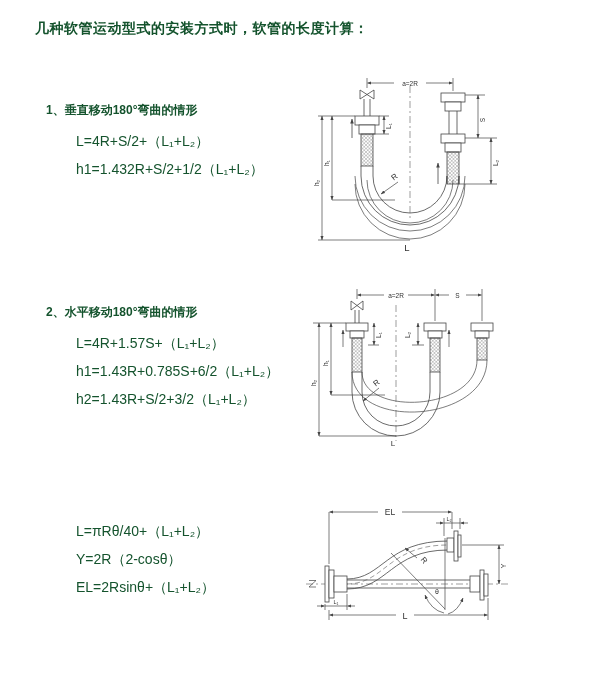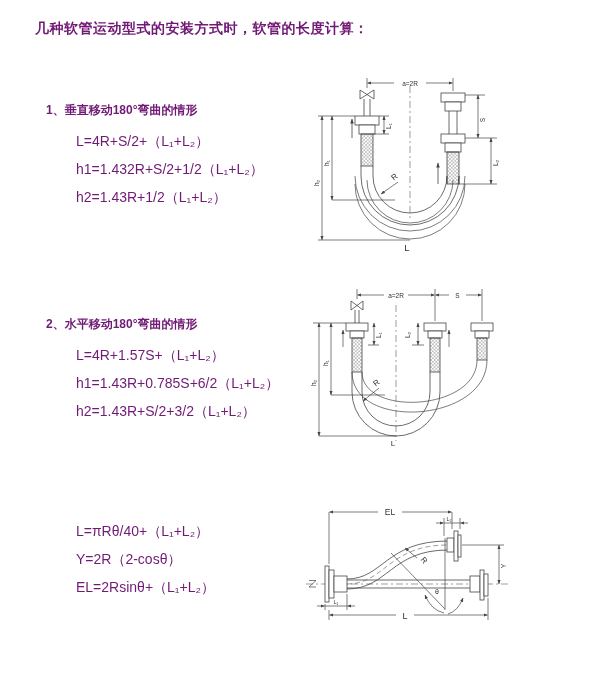--- a/index.html
+++ b/index.html
@@ -1,26 +1,26 @@
 <!DOCTYPE html>
 <html><head>
 <meta charset="utf-8">
 <style>
   html,body { margin:0; padding:0; background:#e8e8e8; }
   .page {
     position:relative; width:600px; height:675px; background:#ffffff;
-    font-family:"Liberation Sans", sans-serif; color:#701a75; overflow:hidden;
+    font-family:"Liberation Sans", sans-serif; color:#14532d; overflow:hidden;
   }
   .doc-title {
     position:absolute; left:35px; top:20px; font-size:14px; font-weight:bold;
     letter-spacing:0.5px; white-space:nowrap;
   }
   .section { position:absolute; width:280px; }
   .sec-1 { left:46px; top:102px; }
-  .sec-2 { left:46px; top:316px; }
+  .sec-2 { left:46px; top:304px; }
   .sec-3 { left:46px; top:517px; }
   .sec-heading { font-size:12px; font-weight:bold; margin-bottom:8px; white-space:nowrap; }
   .formula { font-size:14px; line-height:28px; margin-left:30px; white-space:nowrap; }
   .diagram { position:absolute; }
   .dg-1 { left:310px; top:68px; }
   .dg-2 { left:305px; top:283px; }
   .dg-3 { left:298px; top:498px; }
   svg { display:block; }
   svg text { font-family:"Liberation Sans", sans-serif; fill:#333; }
   .ln   { stroke:#454545; stroke-width:0.8; fill:none; }
@@ -35,21 +35,20 @@
 <body>
 
 <div class="page">
 
   <div class="doc-title">几种软管运动型式的安装方式时，软管的长度计算：</div>
 
   <div class="section sec-1">
     <div class="sec-heading">1、垂直移动180°弯曲的情形</div>
     <div class="formula">L=4R+S/2+（L₁+L₂）</div>
     <div class="formula">h1=1.432R+S/2+1/2（L₁+L₂）</div>
-    <div class="formula">h2=1.43R+1/2（L₁+L₂）</div>
   </div>
 
   <div class="section sec-2">
     <div class="sec-heading">2、水平移动180°弯曲的情形</div>
     <div class="formula">L=4R+1.57S+（L₁+L₂）</div>
     <div class="formula">h1=1.43R+0.785S+6/2（L₁+L₂）</div>
     <div class="formula">h2=1.43R+S/2+3/2（L₁+L₂）</div>
   </div>
 
   <div class="section sec-3">

